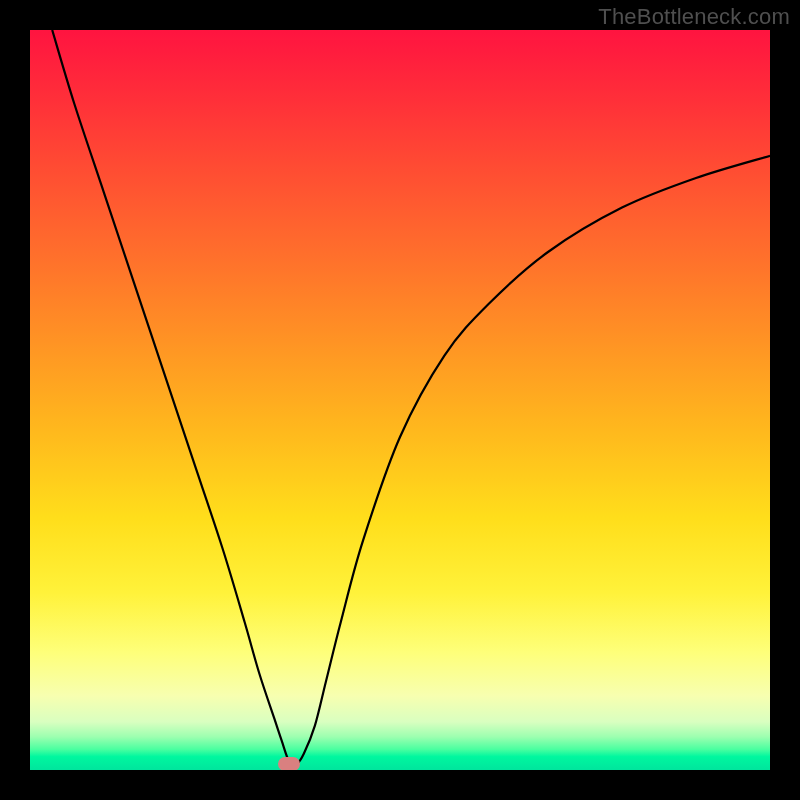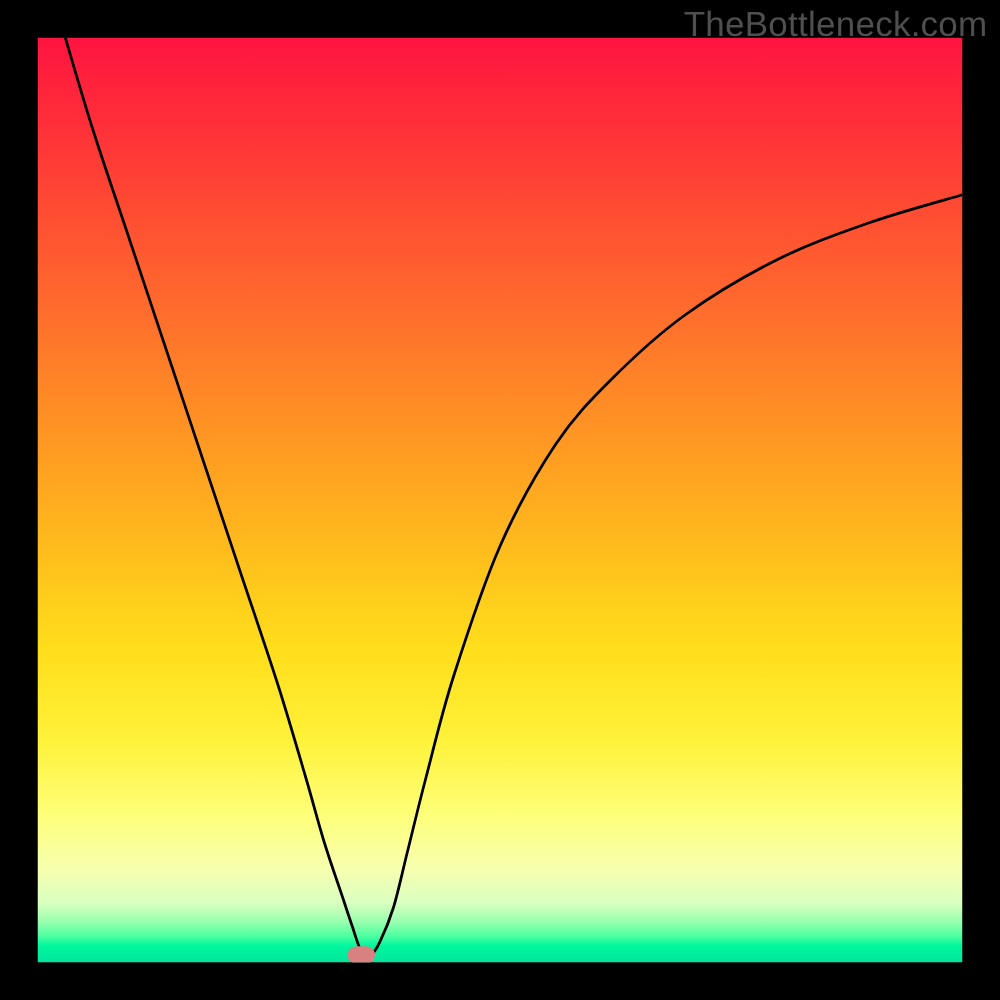--- a/index.html
+++ b/index.html
@@ -15,21 +15,21 @@
     position: relative;
     width: 800px;
     height: 800px;
     background: #000;
   }
   .watermark {
     position: absolute;
     top: 4px;
     right: 10px;
     color: #4f4f4f;
-    font-size: 28px;
+    font-size: 22px;
     font-weight: 500;
     letter-spacing: 0.2px;
     z-index: 5;
   }
   .plot-area {
     position: absolute;
     left: 30px;
     top: 30px;
     width: 740px;
     height: 740px;

